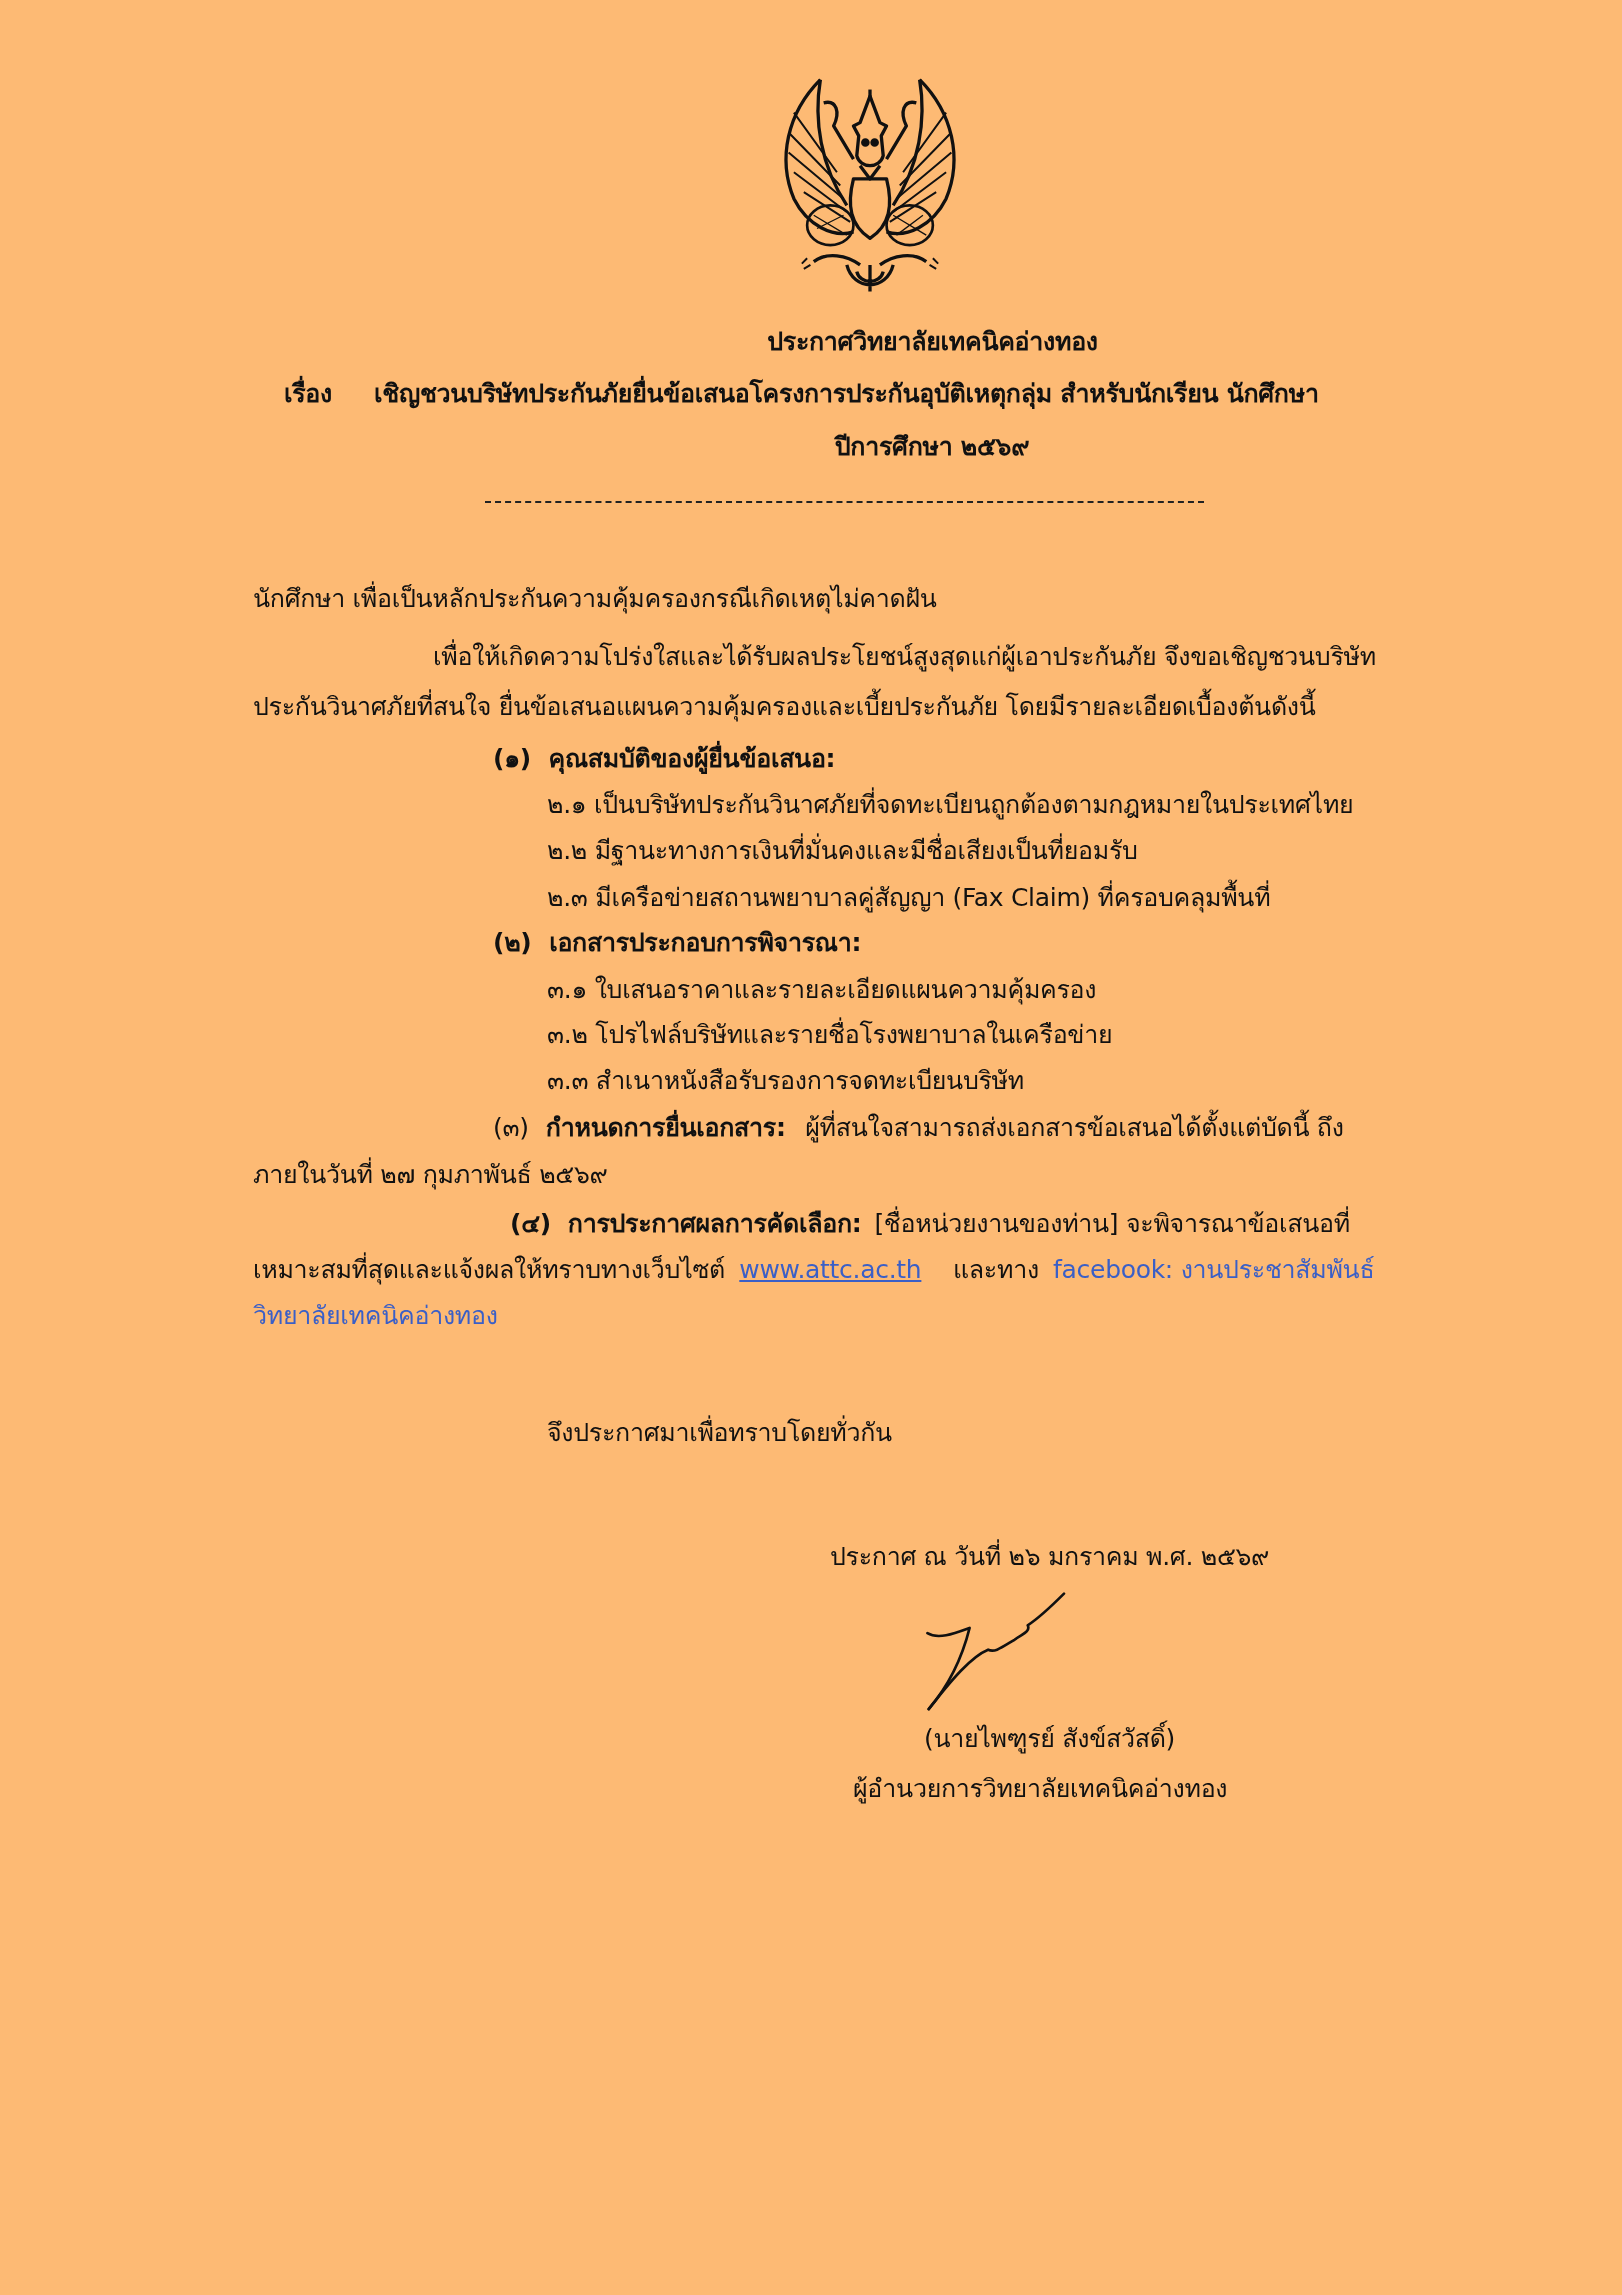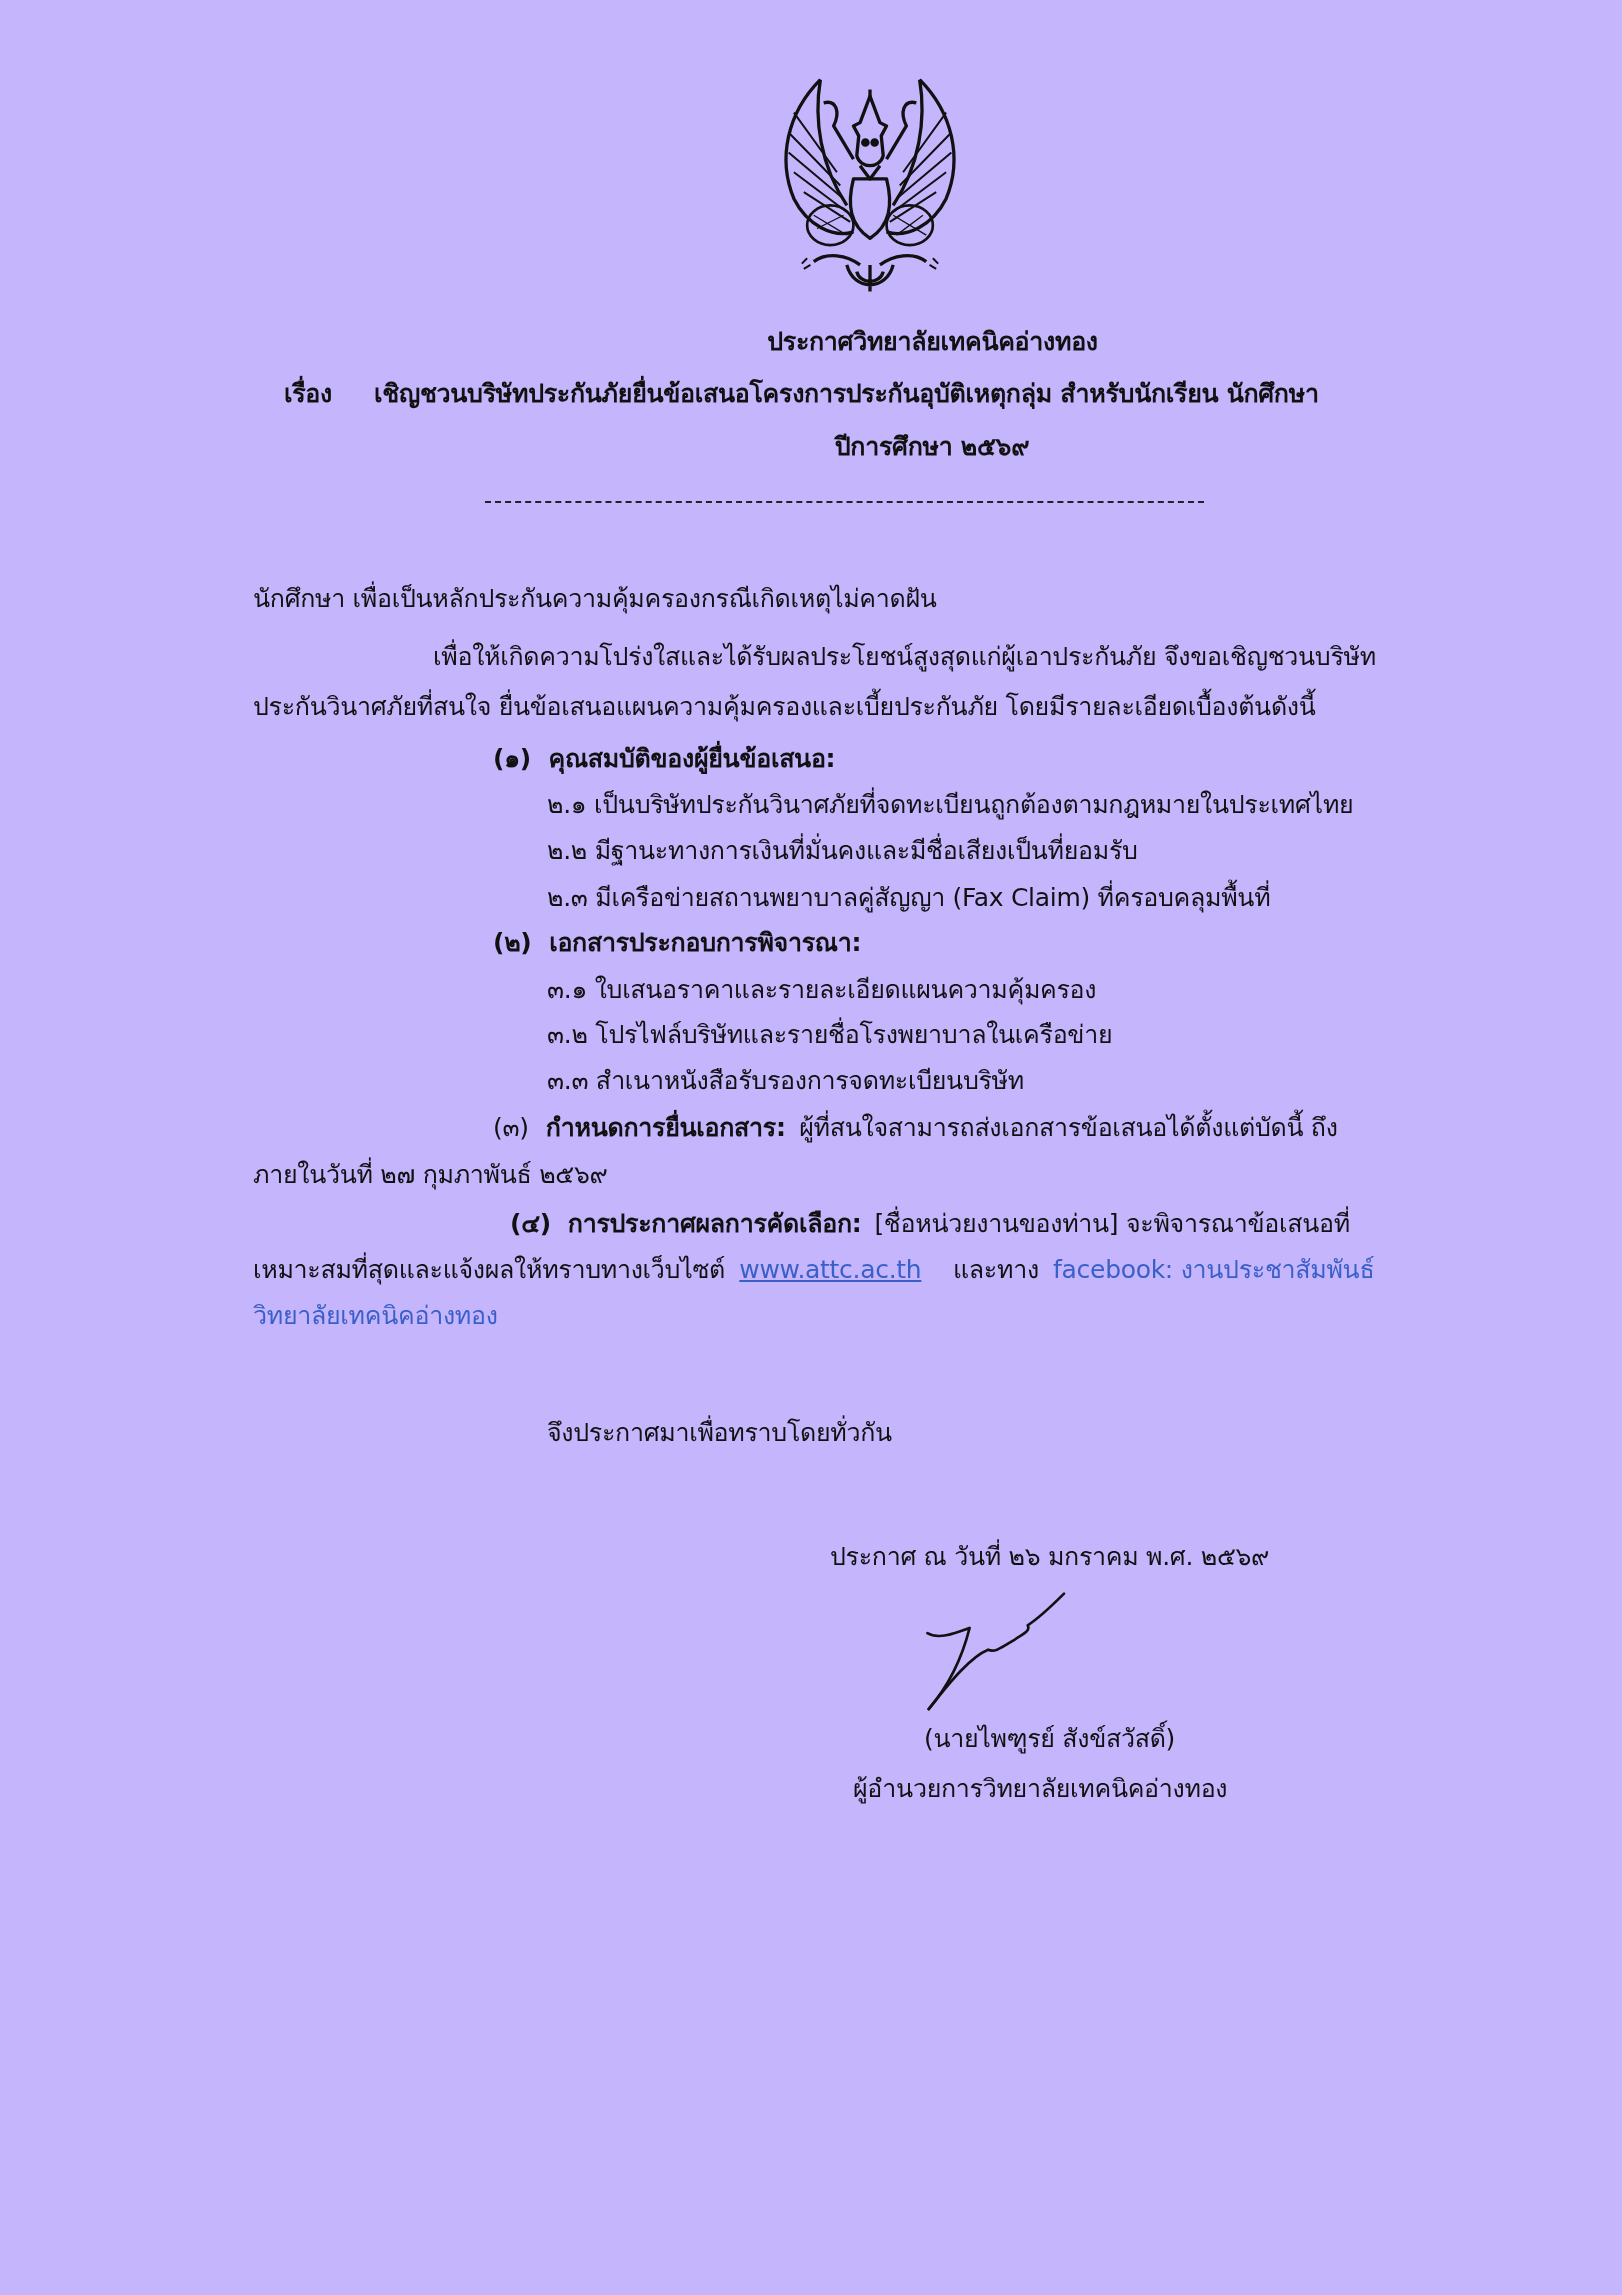--- a/index.html
+++ b/index.html
@@ -1,21 +1,21 @@
 <!DOCTYPE html>
 <html style="font-size:10.6px"><head>
   <meta charset="utf-8">
   <style>
     html, body { margin: 0; padding: 0; background: #ffffff; }
     body {
       width: 1622px; height: 2295px; position: relative; overflow: hidden;
       font-family: "DejaVu Sans", "Liberation Sans", sans-serif;
       color: #111111;
     }
-    .page { position: absolute; left: 0; top: 0; width: 1622px; height: 2295px; background: #c4b5fd; }
+    .page { position: absolute; left: 0; top: 0; width: 1622px; height: 2295px; background: #fdba74; }
     .abs { position: absolute; white-space: nowrap; }
     .t { font-size: 25px; line-height: 33px; letter-spacing: -0.3px; }
     .b { font-weight: bold; }
     .link { color: #3a5fc7; }
     .link-u { color: #3a5fc7; text-decoration: underline; }
     .emblem { position: absolute; left: 774px; top: 73px; width: 192px; height: 225px; }
     .dash { position: absolute; left: 485px; top: 501px; width: 719px; height: 0; border-top: 2px dashed #222; }
     .sig { position: absolute; left: 922px; top: 1587px; width: 152px; height: 132px; }
   </style>
 </head>
@@ -81,21 +81,21 @@
     <span>(๒)</span>
     <span style="margin-left:9.3px;">เอกสารประกอบการพิจารณา:</span>
   </div>
   <div class="abs t" style="left:547px; top:973px;">๓.๑ ใบเสนอราคาและรายละเอียดแผนความคุ้มครอง</div>
   <div class="abs t" style="left:547px; top:1018px;">๓.๒ โปรไฟล์บริษัทและรายชื่อโรงพยาบาลในเครือข่าย</div>
   <div class="abs t" style="left:547px; top:1064px;">๓.๓ สำเนาหนังสือรับรองการจดทะเบียนบริษัท</div>
 
   <div class="abs t" style="left:493px; top:1111px;">
     <span>(๓)</span>
     <span class="b" style="margin-left:9.3px;">กำหนดการยื่นเอกสาร:</span>
-    <span style="margin-left:6px;">ผู้ที่สนใจสามารถส่งเอกสารข้อเสนอได้ตั้งแต่บัดนี้ ถึง</span>
+    <span style="margin-left:12px;">ผู้ที่สนใจสามารถส่งเอกสารข้อเสนอได้ตั้งแต่บัดนี้ ถึง</span>
   </div>
   <div class="abs t" style="left:253px; top:1158px;">ภายในวันที่ ๒๗ กุมภาพันธ์ ๒๕๖๙</div>
 
   <div class="abs t" style="left:510px; top:1207px;">
     <span class="b">(๔)</span>
     <span class="b" style="margin-left:9.3px;">การประกาศผลการคัดเลือก:</span>
     <span style="margin-left:5.3px;">[ชื่อหน่วยงานของท่าน] จะพิจารณาข้อเสนอที่</span>
   </div>
   <div class="abs t" style="left:253px; top:1253px;">
     <span>เหมาะสมที่สุดและแจ้งผลให้ทราบทางเว็บไซต์</span>

